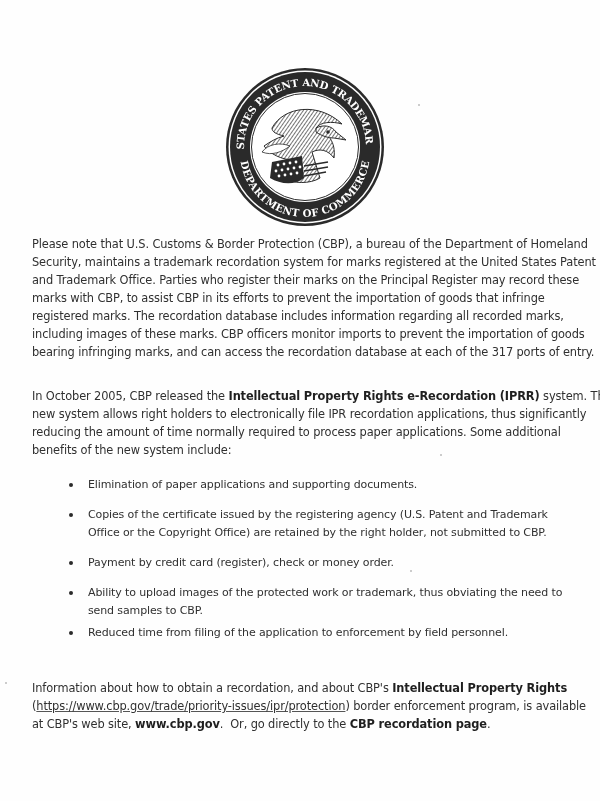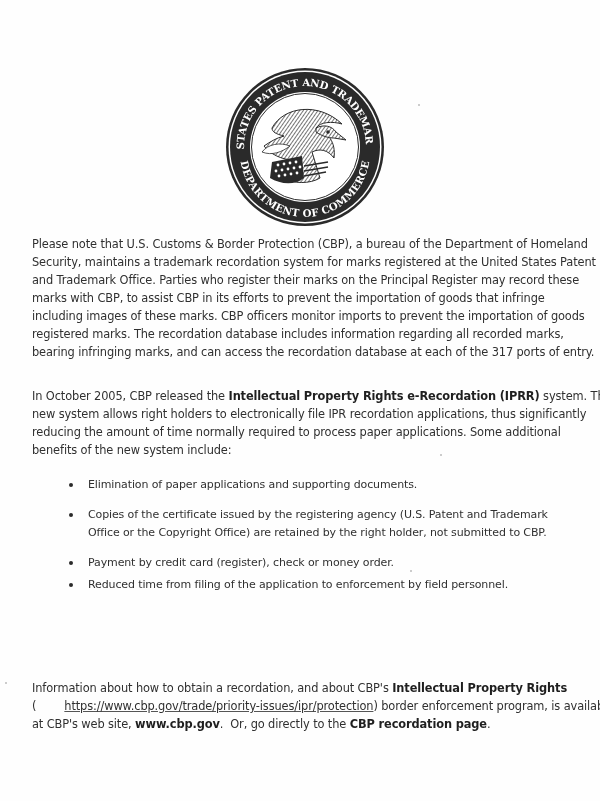--- a/index.html
+++ b/index.html
@@ -69,21 +69,20 @@
       width: 4px;
       height: 4px;
       border-radius: 50%;
       background: #2a2a2a;
     }
     .link {
       color: #303030;
       text-decoration: underline;
       text-decoration-color: #555;
       cursor: pointer;
-      padding-left: 28px;
     }
     .boldlink {
       font-weight: bold;
       color: #1f1f1f;
       cursor: pointer;
       text-align: center;
     }
     .speck {
       position: absolute;
       width: 2px; height: 2px;
@@ -146,22 +145,22 @@
         <path d="M 80,100 L 104,96 M 80,105 L 104,101 M 80,110 L 102,106" stroke="#2a2a2a" stroke-width="1.6"></path>
       </g>
     </svg>
   </div>
 
   <div class="para p1">
     <span class="line">Please note that U.S. Customs &amp; Border Protection (CBP), a bureau of the Department of Homeland</span>
     <span class="line">Security, maintains a trademark recordation system for marks registered at the United States Patent</span>
     <span class="line">and Trademark Office. Parties who register their marks on the Principal Register may record these</span>
     <span class="line">marks with CBP, to assist CBP in its efforts to prevent the importation of goods that infringe</span>
+    <span class="line">registered marks. The recordation database includes information regarding all recorded marks,</span>
     <span class="line">including images of these marks. CBP officers monitor imports to prevent the importation of goods</span>
-    <span class="line">registered marks. The recordation database includes information regarding all recorded marks,</span>
     <span class="line">bearing infringing marks, and can access the recordation database at each of the 317 ports of entry.</span>
   </div>
 
   <div class="para p2">
     <span class="line"><span>In October 2005, CBP released the </span><b>Intellectual Property Rights e-Recordation (IPRR)</b><span> system. This</span></span>
     <span class="line">new system allows right holders to electronically file IPR recordation applications, thus significantly</span>
     <span class="line">reducing the amount of time normally required to process paper applications. Some additional</span>
     <span class="line">benefits of the new system include:</span>
   </div>
 
@@ -172,20 +171,25 @@
     </li>
     <li>
       <span class="dot"></span>
       <span class="line">Copies of the certificate issued by the registering agency (U.S. Patent and Trademark</span>
       <span class="line">Office or the Copyright Office) are retained by the right holder, not submitted to CBP.</span>
     </li>
     <li>
       <span class="dot"></span>
       <span class="line">Payment by credit card (register), check or money order.</span>
     </li>
+    <li>
+      <span class="dot"></span>
+      <span class="line">Ability to upload images of the protected work or trademark, thus obviating the need to</span>
+      <span class="line">send samples to CBP.</span>
+    </li>
     <li class="last">
       <span class="dot"></span>
       <span class="line">Reduced time from filing of the application to enforcement by field personnel.</span>
     </li>
   </ul>
 
   <div class="para p3">
     <span class="line"><span>Information about how to obtain a recordation, and about CBP's </span><b>Intellectual Property Rights</b></span>
     <span class="line"><span>(</span><span class="link">https://www.cbp.gov/trade/priority-issues/ipr/protection</span><span>) border enforcement program, is available</span></span>
     <span class="line"><span>at CBP's web site, </span><span class="boldlink">www.cbp.gov</span><span style="white-space:pre">.  Or, go directly to the </span><span class="boldlink">CBP recordation page</span><span>.</span></span>

